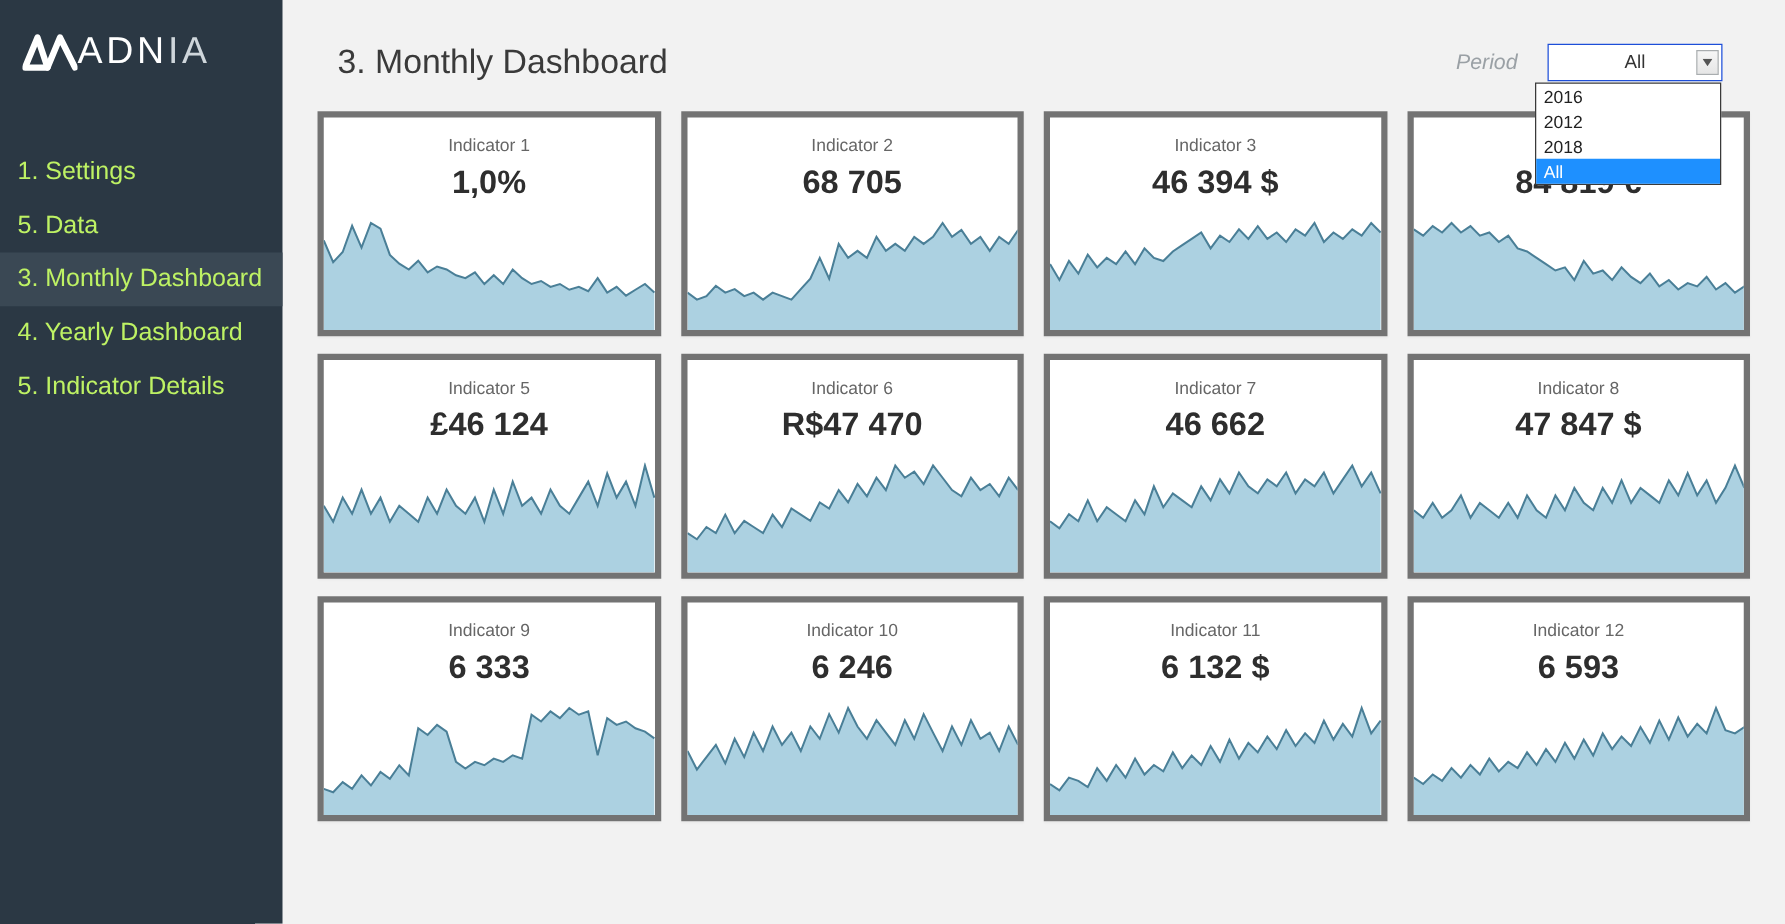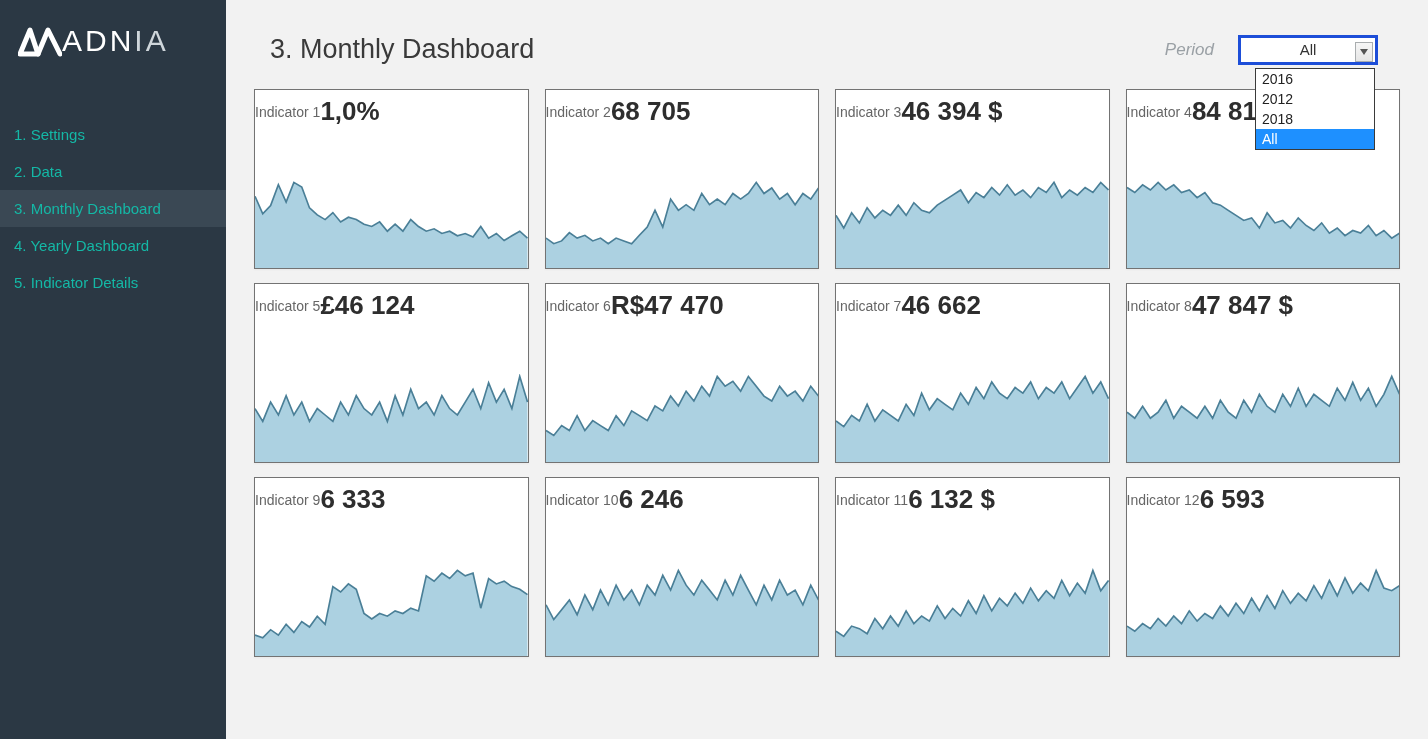--- a/index.html
+++ b/index.html
@@ -6,39 +6,39 @@
   html, body { width: 1428px; height: 739px; font-family: "Segoe UI", Arial, sans-serif; background: #f2f2f2; color: #333; }
   body { display: flex; }
 
   
   .sidebar { width: 226px; height: 739px; background: #2b3844; color: #e6e9ec; flex: 0 0 226px; }
   .brand { display: flex; align-items: center; gap: 0; padding: 24px 18px 30px 18px; }
   .brand-logo { width: 44px; height: 34px; }
   .brand-name { font-size: 30px; font-weight: 400; letter-spacing: 3px; color: #ffffff; }
   .brand-name .thin { font-weight: 300; color: #cfd6db; }
   .nav { margin-top: 28px; }
-  .nav-item { padding: 10px 14px; font-size: 15px; color: #14b8a6; cursor: pointer; }
+  .nav-item { padding: 10px 14px; font-size: 20px; color: #bef264; cursor: pointer; }
   .nav-item.active { background: #3a4854; }
 
   
   .main { flex: 1; height: 739px; position: relative; padding: 0 24px 24px 24px; overflow: hidden; }
   .header { display: flex; align-items: center; justify-content: space-between; padding: 34px 8px 24px 20px; }
   .page-title { font-size: 27px; font-weight: 400; color: #3a3a3a; }
   .period-wrap { display: flex; align-items: center; gap: 24px; margin-right: 18px; position: relative; }
   .period-label { color: #9aa0a5; font-size: 17px; font-style: italic; }
-  .period-select { width: 140px; height: 30px; border: 3px solid #1d4ed8; background: #ffffff; position: relative; display: flex; align-items: center; justify-content: center; font-size: 15px; cursor: pointer; }
+  .period-select { width: 140px; height: 30px; border: 1px solid #1d4ed8; background: #ffffff; position: relative; display: flex; align-items: center; justify-content: center; font-size: 15px; cursor: pointer; }
   .period-select .dd-btn { position: absolute; right: 2px; top: 4px; width: 18px; height: 20px; border: 1px solid #a9adaf; background: linear-gradient(#f6f6f6,#e6e6e6); display:flex; align-items:center; justify-content:center; }
   .period-select .dd-btn svg { width: 8px; height: 6px; }
-  .dropdown { position: absolute; top: 30px; right: 0; width: 120px; border: 1px solid #3a3a3a; background: #ffffff; z-index: 10; }
+  .dropdown { position: absolute; top: 30px; right: 0; width: 149px; border: 1px solid #3a3a3a; background: #ffffff; z-index: 10; }
   .dropdown .opt { padding: 0px 6px; font-size: 14px; line-height: 20px; cursor: pointer; color: #222; }
   .dropdown .opt.selected { background: #1e90ff; color: #ffffff; }
 
   
   .grid { display: grid; grid-template-columns: repeat(4, 1fr); gap: 14px 16px; padding: 0 4px; }
-  .card { background: #ffffff; border: 1px solid #737373; box-shadow: 0 1px 2px rgba(0,0,0,0.04); height: 180px; display: flex; flex-direction: row; align-items: stretch; position: relative; }
+  .card { background: #ffffff; border: 5px solid #737373; box-shadow: 0 1px 2px rgba(0,0,0,0.04); height: 180px; display: flex; flex-direction: column; align-items: stretch; position: relative; }
   .card-title { text-align: center; font-size: 14px; color: #666; margin-top: 14px; }
   .card-value { text-align: center; font-size: 26px; font-weight: 700; color: #2e2e2e; margin-top: 6px; }
   .spark { position: absolute; bottom: 0; left: 0; right: 0; height: 88px; }
   .spark svg { width: 100%; height: 100%; display: block; }
   .area { fill: #a8cfdf; stroke: none; opacity: 0.95; }
   .line { fill: none; stroke: #4a7f97; stroke-width: 1.6; }
 </style>
 </head>
 <body>
 
@@ -49,21 +49,21 @@
         <path d="M2 30 L12 6 L20 30 Z" fill="none" stroke="#ffffff" stroke-width="5" stroke-linejoin="round"></path>
         <path d="M20 30 L30 6 L42 30" fill="none" stroke="#ffffff" stroke-width="5" stroke-linejoin="round" stroke-linecap="round"></path>
       </svg>
     </span>
     <span class="brand-name">
       <span>ADN</span><span class="thin">IA</span>
     </span>
   </div>
   <nav class="nav">
     <div class="nav-item">1. Settings</div>
-    <div class="nav-item">2. Data</div>
+    <div class="nav-item">5. Data</div>
     <div class="nav-item active">3. Monthly Dashboard</div>
     <div class="nav-item">4. Yearly Dashboard</div>
     <div class="nav-item">5. Indicator Details</div>
   </nav>
 </aside>
 
 <main class="main">
   <div class="header">
     <h1 class="page-title">3. Monthly Dashboard</h1>
     <div class="period-wrap">

